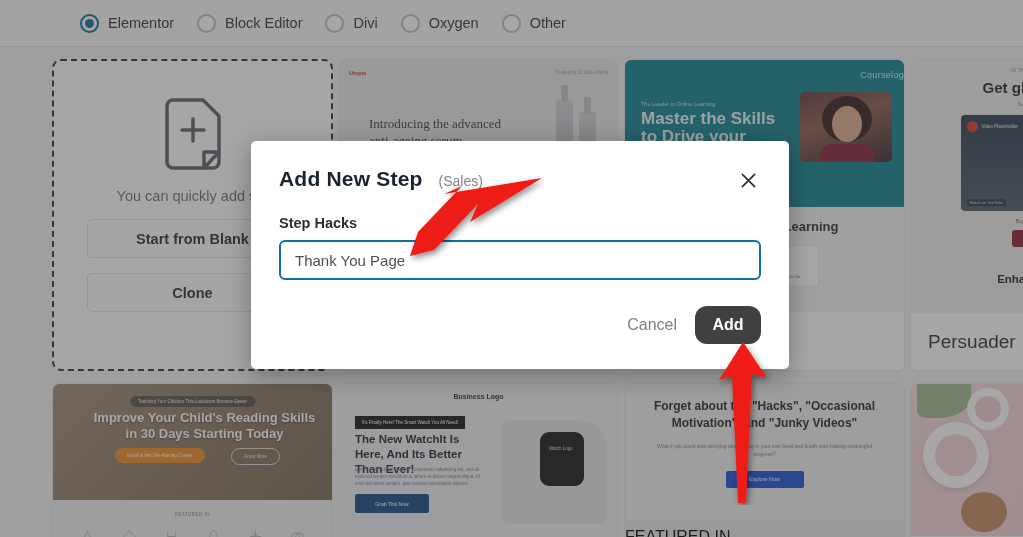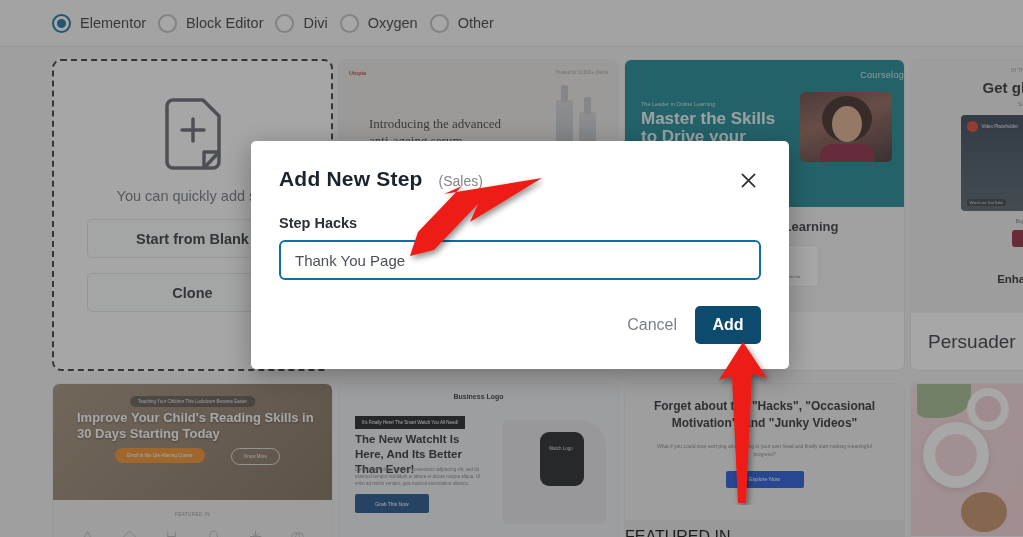--- a/index.html
+++ b/index.html
@@ -18,22 +18,22 @@
   }
   #dimmer {
     position: absolute; inset: 0;
     background: rgba(60,60,60,0.45);
     z-index: 50;
   }
 
   
   .editor-bar {
     height: 47px;
-    display: flex; align-items: center; gap: 12px;
-    padding-left: 52px;
+    display: flex; align-items: center; gap: 23px;
+    padding-left: 80px;
     background: #f7f7f7;
     border-bottom: 1px solid #e2e2e2;
   }
   .radio-opt { display: flex; align-items: center; gap: 9px; cursor: pointer; }
   .radio-dot {
     width: 19px; height: 19px; border-radius: 50%;
     border: 2px solid #b9bcc4; background: #fff;
     display: flex; align-items: center; justify-content: center;
     flex: none;
   }
@@ -125,21 +125,21 @@
   .t-skin .video .pl { width:11px;height:11px;border-radius:50%;background:#e03a2f;}
   .t-skin .video .mid { position:absolute; left:0; right:0; top:40px; text-align:center; font-size:11px; color:#e6e9ec;}
   .t-skin .video .yt { position:absolute; left:6px; bottom:5px; font-size:4px; color:#ddd; background:#00000055; padding:1px 3px; border-radius:2px;}
   .t-skin .buy { text-align:center; font-size:5px; color:#6c6c6c; margin-top:7px; }
   .t-skin .cta { margin:6px auto 0; width:78px; height:17px; background:#8c1f35; border-radius:3px;}
   .t-skin .tiny { text-align:center; font-size:4px; color:#9b9b9b; margin-top:6px;}
   .t-skin .h2 { text-align:center; font-size:11.5px; font-weight:bold; color:#23262b; margin-top:14px; line-height:1.35;}
 
   .t-reading { height:100%; position:relative; background:linear-gradient(135deg,#9d8a74,#6f5f4d); }
   .t-reading .pill { position:absolute; left:50%; transform:translateX(-50%); top:12px; background:#33333399; color:#e9e9e9; font-size:4.5px; padding:3px 8px; border-radius:9px; white-space:nowrap;}
-  .t-reading .h1 { position:absolute; left:0; right:14px; top:26px; text-align:left; font-size:13px; font-weight:bold; color:#fff; line-height:1.25; text-shadow:0 1px 2px #0006;margin-left:24px;}
+  .t-reading .h1 { position:absolute; left:14px; right:14px; top:26px; text-align:center; font-size:13px; font-weight:bold; color:#fff; line-height:1.25; text-shadow:0 1px 2px #0006;margin-left:24px;}
   .t-reading .btn1 { position:absolute; left:62px; top:64px; background:#f08b24; color:#fff; font-size:4.5px; padding:5px 12px; border-radius:9px;}
   .t-reading .btn2 { position:absolute; right:52px; top:64px; border:1px solid #ddd; color:#eee; font-size:4.5px; padding:5px 12px; border-radius:9px;}
   .t-reading .lower { position:absolute; left:0; right:0; bottom:0; height:94px; background:#efefef;}
   .t-reading .featured { text-align:center; font-size:4.5px; color:#8b8b8b; padding-top:12px; letter-spacing:.5px;}
   .logos { display:flex; justify-content:space-around; padding: 12px 14px 0; }
   .logos .lg { display:flex; flex-direction:column; align-items:center; gap:3px; color:#b7b7b7; font-size:3.5px;}
   .logos .lg svg { width:15px; height:15px; }
 
   .t-watch { background:#edeef0; height:100%; position:relative; }
   .t-watch .blogo { text-align:center; padding-top:9px; font-size:7px; font-weight:bold; color:#2d3036;}
@@ -184,21 +184,21 @@
   .field-label { margin-top: 22px; font-size: 14.5px; font-weight: bold; color: #2b2f36; }
   .field-input {
     margin-top: 9px; width: 482px; height: 40px;
     border: 2px solid #1070a6; border-radius: 6px;
     font-size: 15px; color: #4b5058; padding: 0 14px;
     font-family: "Liberation Sans", sans-serif; outline: none; background:#fff;
   }
   .modal-actions { display:flex; align-items:center; justify-content:flex-end; gap: 18px; margin-top: 26px; }
   .btn-cancel { font-size: 16px; color: #7b7f8c; background:none; border:none; cursor:pointer; font-family:"Liberation Sans",sans-serif;}
   .btn-add {
-    background: #0c4a6e; color: #fff; border: none; border-radius: 5px;
+    background: #404040; color: #fff; border: none; border-radius: 12px;
     width: 66px; height: 38px; font-size: 16px; font-weight: bold; cursor: pointer;
     font-family:"Liberation Sans",sans-serif;
   }
 
   
   .arrow { position: absolute; z-index: 200; pointer-events:none; }
   #arrow-input { left: 404px; top: 176px; width: 140px; height: 92px; }
   #arrow-add   { left: 712px; top: 340px; width: 62px; height: 165px; }
 </style>
 </head>

